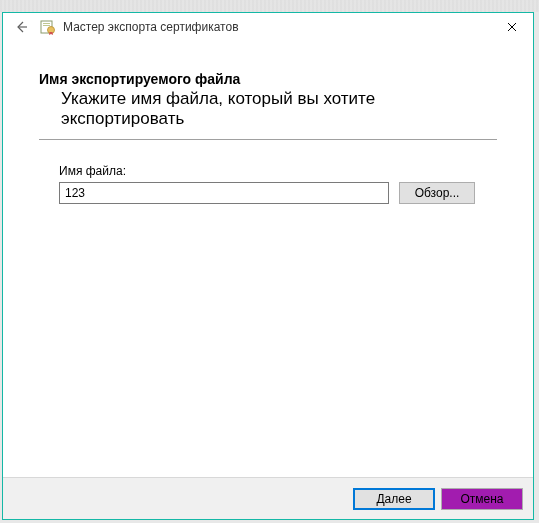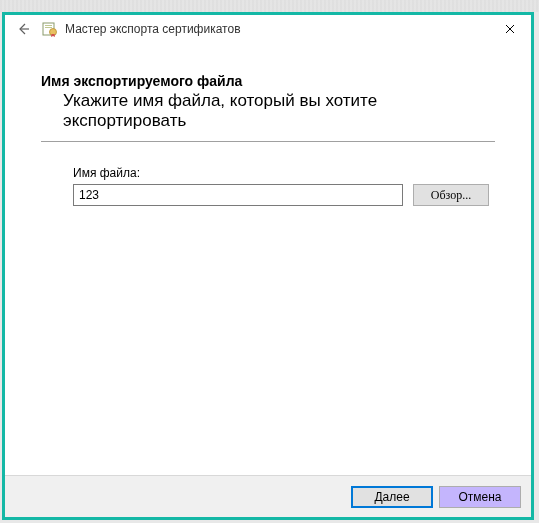--- a/index.html
+++ b/index.html
@@ -16,21 +16,21 @@
       position: relative;
       overflow: hidden;
     }
     .window {
       position: absolute;
       top: 12px;
       left: 2px;
       width: 532px;
       height: 508px;
       background: #ffffff;
-      border: 3px solid #14b8a6;
+      border: 1px solid #14b8a6;
       display: flex;
       flex-direction: column;
     }
     .titlebar {
       height: 28px;
       display: flex;
       align-items: center;
       padding: 0 6px;
       position: relative;
     }
@@ -82,21 +82,21 @@
       color: #000;
       margin-left: 22px;
       margin-bottom: 10px;
     }
     .hr {
       border: none;
       border-top: 1px solid #a0a0a0;
       margin: 2px 0 24px 0;
     }
     .field-group {
-      margin-left: 32px;
+      margin-left: 20px;
     }
     .field-label {
       font-size: 12px;
       color: #000;
       margin-bottom: 4px;
     }
     .field-row {
       display: flex;
       align-items: stretch;
       gap: 10px;
@@ -108,38 +108,38 @@
       padding: 2px 5px;
       font-family: inherit;
       font-size: 12px;
       outline: none;
     }
     .browse-btn {
       width: 76px;
       height: 22px;
       background: #e1e1e1;
       border: 1px solid #adadad;
-      font-family: Liberation Serif, serif;
+      font-family: Liberation Sans, sans-serif;
       font-size: 12px;
       cursor: pointer;
     }
     .footer {
       height: 42px;
       border-top: 1px solid #d8d8d8;
       background: #f0f0f0;
       display: flex;
       align-items: center;
       justify-content: flex-end;
       padding: 0 10px;
       gap: 6px;
     }
     .footer-btn {
       min-width: 82px;
       height: 22px;
-      background: #c4b5fd;
+      background: #a21caf;
       border: 1px solid #adadad;
       font-family: inherit;
       font-size: 12px;
       cursor: pointer;
       padding: 0 10px;
     }
     .footer-btn.primary {
       border: 2px solid #0078d7;
       background: #e1e1e1;
     }

